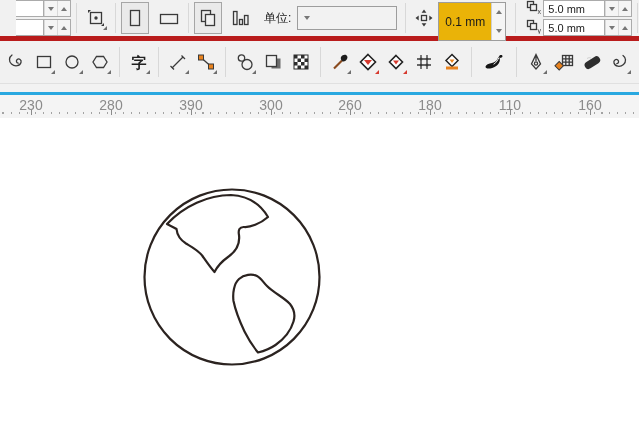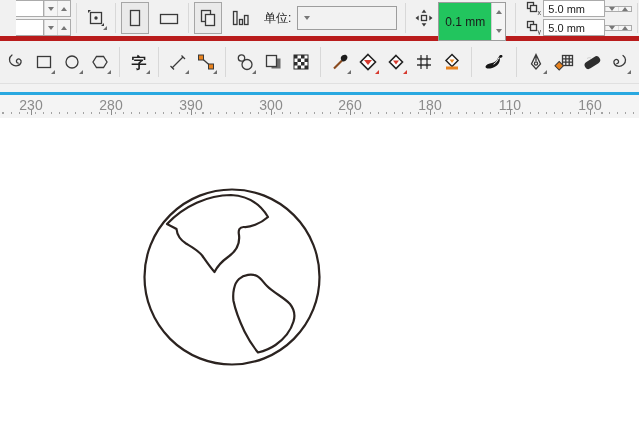--- a/index.html
+++ b/index.html
@@ -27,27 +27,27 @@
   .size-stack { display:flex; flex-direction:column; gap:2px; margin-left:0; flex:0 0 auto; }
   .size-row { display:flex; align-items:stretch; height:17px; }
   .size-field { width:28px; background:#fff; border:1px solid #ababab; border-left:none; }
   .spin-h { display:flex; border:1px solid #ababab; border-left:none; background:#f5f5f5; }
   .spin-h .sbtn { width:13px; display:flex; align-items:center; justify-content:center; border-left:1px solid #d9d9d9; }
 
   .units-label { font-size:12px; color:#1a1a1a; margin:0 6px 0 10px; flex:0 0 auto; }
   .dropdown { width:100px; height:24px; background:#f2f2f2; border:1px solid #9d9d9d; display:flex; align-items:center;
               padding:0 6px; font-size:12px; color:#1a1a1a; flex:0 0 auto; }
   .dropdown span { flex:1; }
-  .input-spin { display:flex; height:39px; border:1px solid #9d9d9d; background:#22c55e; flex:0 0 auto;margin-top:7px; }
+  .input-spin { display:flex; height:39px; border:1px solid #9d9d9d; background:#eab308; flex:0 0 auto;margin-top:7px; }
   .input-spin .val { width:52px; font-size:12px; color:#1a1a1a; display:flex; align-items:center; padding-left:6px; }
   .spin-v { width:14px; display:flex; flex-direction:column; background:#f5f5f5; border-left:1px solid #cfcfcf; }
   .spin-v .sbtn { flex:1; display:flex; align-items:center; justify-content:center; }
 
   .dup-stack { display:flex; flex-direction:column; gap:2px; flex:0 0 auto; }
-  .dup-row { display:flex; align-items:center; height:17px; }
+  .dup-row { display:flex; height:17px; }
   .dup-row svg { margin-right:2px; }
   .dup-field { width:62px; height:17px; background:#fff; border:1px solid #ababab; font-size:11px; color:#1a1a1a;
                display:flex; align-items:center; padding-left:4px; }
   .edge-btn { width:10px; height:30px; border:1px solid #a6a6a6; border-right:none; background:#f7f7f7; margin-left:4px; flex:0 0 auto; }
 
   .glyph-text { font-size:15px; font-weight:bold; color:#222; line-height:1; }
 
   
   .ruler-zone { position:relative; height:34px; background:#f2f2f2; }
   .blue-line { position:absolute; left:0; top:8px; width:100%; height:3px; background:#29a8e0; }

